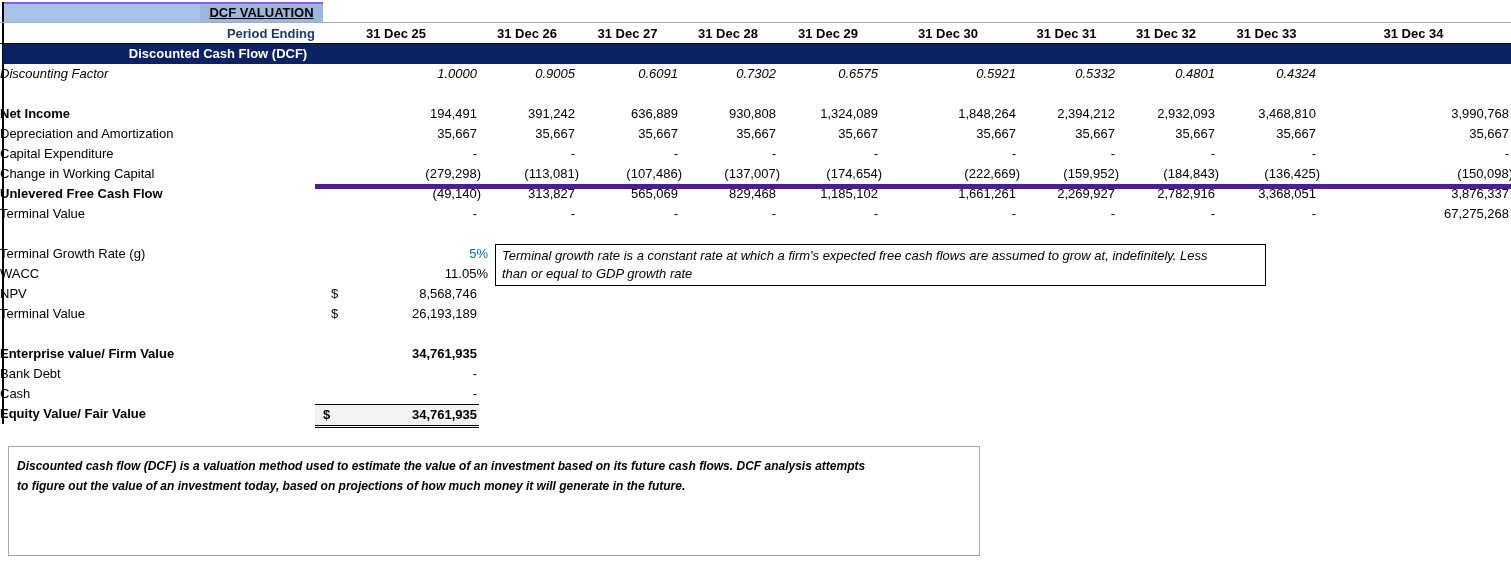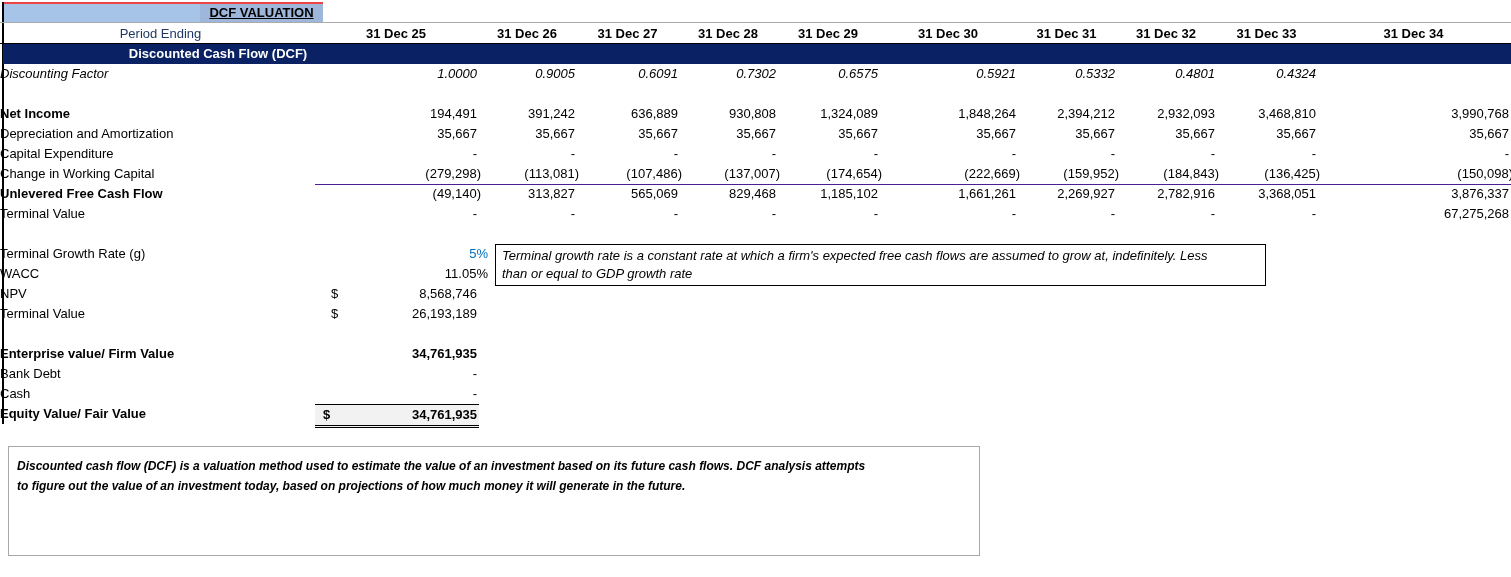--- a/index.html
+++ b/index.html
@@ -15,21 +15,21 @@
     font-size: 13px;
     color: #000;
   }
 
   
   .top-banner {
     position: absolute;
     left: 3px; top: 2px;
     width: 320px; height: 20px;
     background: var(--banner-blue);
-    border-top: 2px solid #ef4444;
+    border-top: 2px solid #8b5cf6;
   }
   .title-cell {
     position: absolute;
     right: 0; top: 0;
     width: 123px; height: 100%;
     background: var(--title-cell-blue);
     font-weight: bold;
     text-decoration: underline;
     text-align: center;
     line-height: 17px;
@@ -52,22 +52,22 @@
     line-height: 20px;
   }
   .period-row {
     height: 22px;
     line-height: 22px;
     border-top: 1px solid #ababab;
     border-bottom: 1px solid #000;
   }
   .period-label {
     color: var(--period-navy);
-    font-weight: normal;
-    text-align: center;
+    font-weight: bold;
+    text-align: right;
     padding-left: 6px;
   }
   .colhead { font-weight: bold; text-align: center; padding-right: 2px; }
 
   .navy-row {
     position: relative;
     height: 20px;
     line-height: 20px;
     margin-left: 3px;
     background: var(--header-navy);
@@ -83,21 +83,21 @@
 
   .cell.label { padding-right: 6px; }
   .cell.val   { text-align: right; padding-right: 2px; }
   .it   { font-style: italic; }
   .b    { font-weight: bold; }
   .blue { color: var(--accent-blue); }
   .dash { padding-right: 14px; }
   .neg  { margin-right: -4px; }
   .pct  { margin-right: -11px; }
 
-  .cwc .cell.val { border-bottom: 1px solid #4c1d95; text-align: right; }
+  .cwc .cell.val { border-bottom: 5px solid #4c1d95; text-align: right; }
 
   .cur-cell {
     display: flex;
     justify-content: space-between;
     padding-left: 16px;
     padding-right: 2px;
   }
   .equity .cur-cell {
     background: var(--equity-gray);
     border-top: 1px solid #000;

